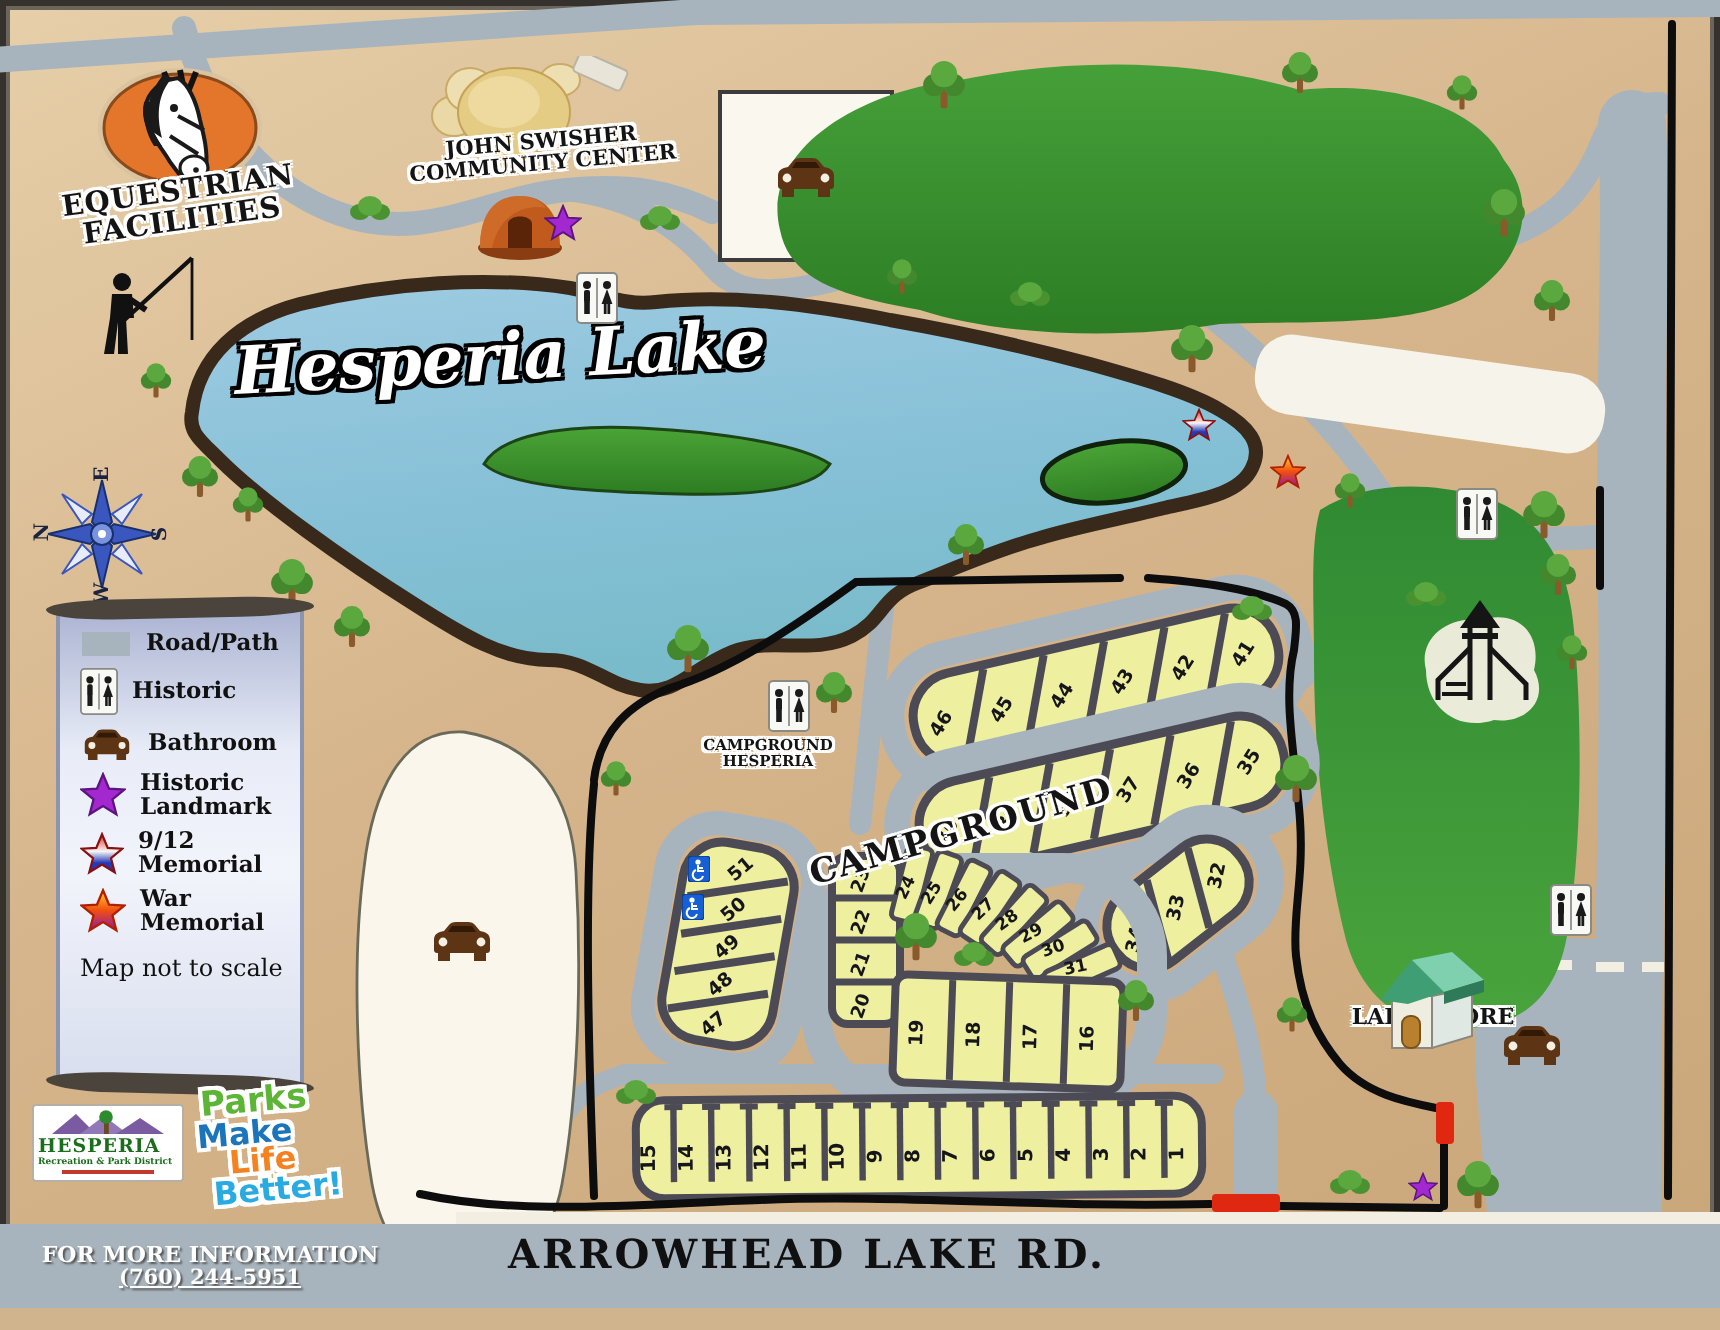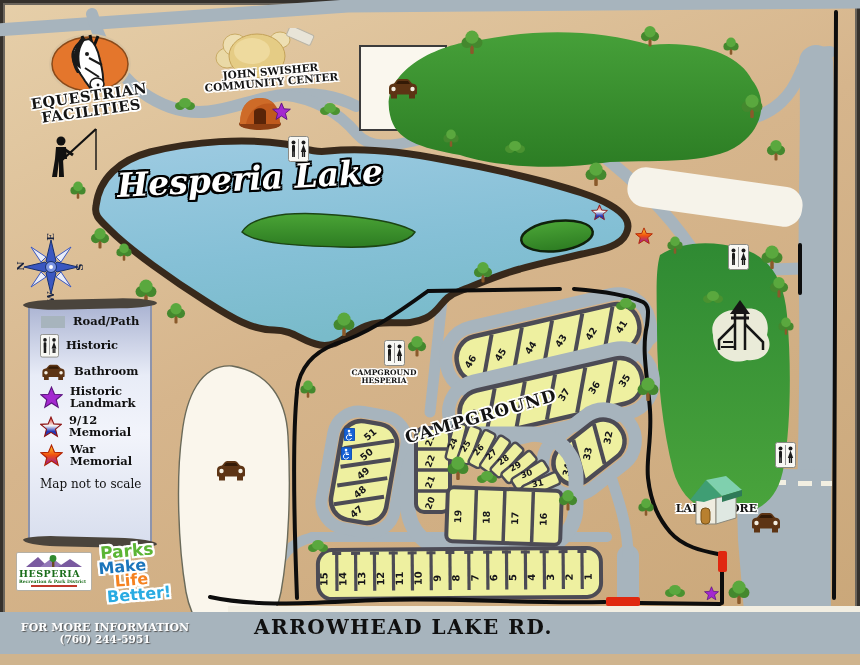--- a/index.html
+++ b/index.html
@@ -680,21 +680,21 @@
   <div class="r"></div>
 </div>
 <div id="parks-logo">
   <div class="pk1">Parks</div>
   <div class="pk2">Make</div>
   <div class="pk3">Life</div>
   <div class="pk4">Better!</div>
 </div>
 <div class="lbl" style="left:10px;top:622px;width:190px;color:#fff;font-size:11px;text-shadow:1px 1px 1px #555;">
   <div>FOR MORE INFORMATION</div>
-  <div style="font-size:10.5px;">(760) 244-5951</div>
+  <div style="font-size:10.5px;text-decoration:underline;">(760) 244-5951</div>
 </div>
 <div class="lbl" style="left:254px;top:617px;font-size:20px;color:#101010;letter-spacing:1.5px;text-align:center;">ARROWHEAD LAKE RD.</div>
 
 <div class="mapicon" style="left: 288px; top: 136px; width: 21px;">
       <svg viewBox="0 0 21 26">
         <rect x="0.5" y="0.5" width="20" height="25" rx="2" fill="#f8f8f4" stroke="#8a8a84"></rect>
         <line x1="10.5" y1="3" x2="10.5" y2="23" stroke="#999" stroke-width="1"></line>
         <circle cx="5.5" cy="6.5" r="2" fill="#1a1a1a"></circle>
         <rect x="4" y="9" width="3" height="6.5" rx="1" fill="#1a1a1a"></rect>
         <line x1="4.8" y1="15" x2="4.8" y2="21" stroke="#1a1a1a" stroke-width="1.4"></line>

